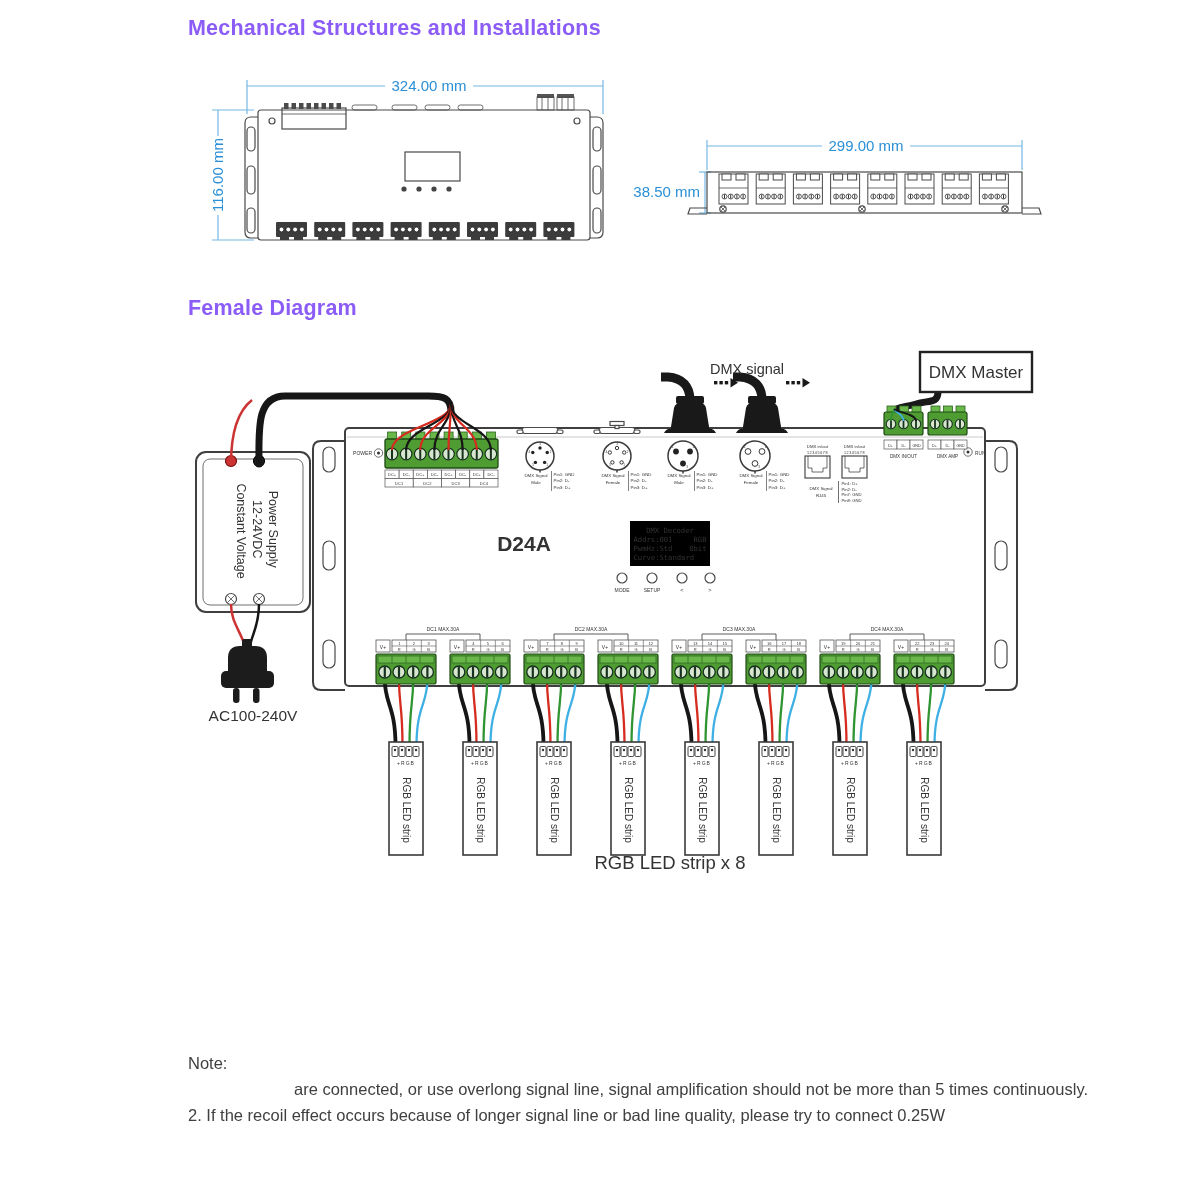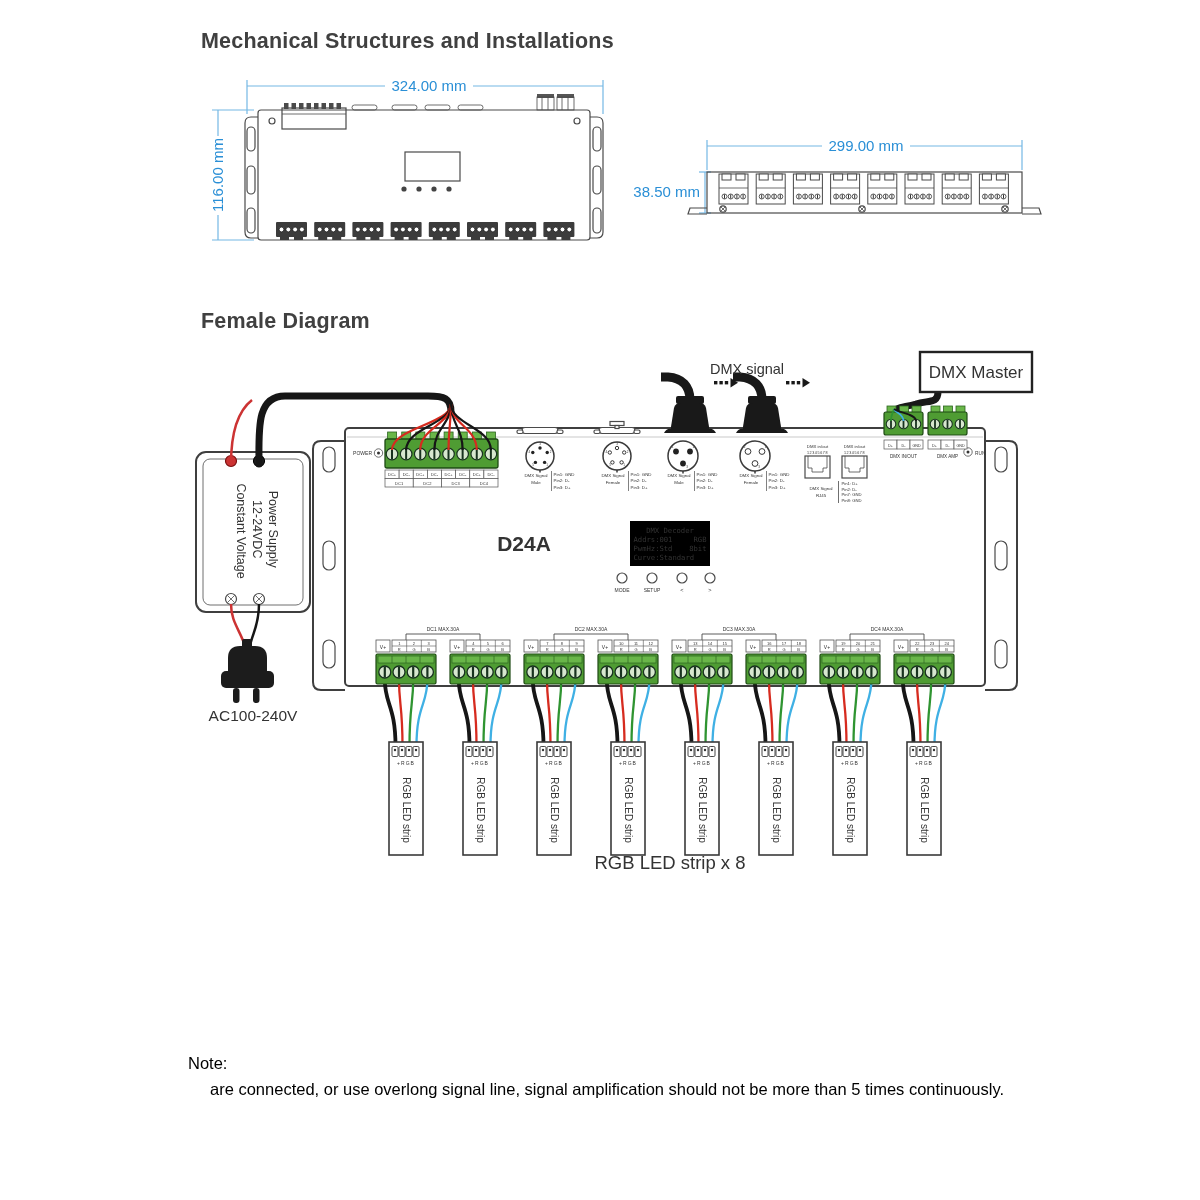--- a/index.html
+++ b/index.html
@@ -1,33 +1,33 @@
 <!DOCTYPE html>
 <html><head>
 <meta charset="utf-8">
 <style>
   html,body{margin:0;padding:0;background:#fff;}
   .canvas{position:relative;width:1200px;height:1200px;background:#fff;overflow:hidden;
           font-family:"Liberation Sans",sans-serif;}
-  .sec-title{position:absolute;left:188px;margin:13px;font-size:21.5px;font-weight:600;
-             color:#404040;letter-spacing:.2px;white-space:nowrap;}
+  .sec-title{position:absolute;left:188px;margin:0;font-size:21.5px;font-weight:600;
+             color:#8b5cf6;letter-spacing:.2px;white-space:nowrap;}
   #t1{top:16px;} #t2{top:296px;}
   svg{position:absolute;left:0;top:0;}
   svg text{font-family:"Liberation Sans",sans-serif;fill:#333;}
   .mono{font-family:"DejaVu Sans Mono",monospace;}
   .mid{text-anchor:middle;} .end{text-anchor:end;}
   .dimtxt{fill:#2a8fd6;font-size:15px;}
   .dimln{stroke:#74b7e4;stroke-width:1.2;fill:none;}
   .ln{stroke:#4a4a4a;fill:none;stroke-width:1.2;}
   .ln2{stroke:#3f3f3f;fill:none;stroke-width:2;}
   .thin{stroke-width:0.8;}
   .note{position:absolute;left:188px;top:1050px;width:900px;font-size:16.5px;
-        color:#000000;line-height:26px;}
+        color:#404040;line-height:26px;}
   .note div{white-space:nowrap;}
-  .note .cont{padding-left:22px;}
+  .note .cont{padding-left:22px;text-align:right;}
 </style>
 </head>
 <body>
 
 <div class="canvas">
 
   <h1 id="t1" class="sec-title">Mechanical Structures and Installations</h1>
   <h2 id="t2" class="sec-title">Female Diagram</h2>
 
   <svg id="diagram" width="1200" height="1200" viewBox="0 0 1200 1200">
@@ -984,15 +984,16 @@
         </g>
 
       <text class="mid" x="670" y="869" font-size="18.5" fill="#2b2b2b">RGB LED strip x 8</text>
     </g>
   </svg>
 
   <div class="note">
     <div>Note:</div>
     <div id="note-lines">
         <div class="cont">are connected, or use overlong signal line, signal amplification should not be more than 5 times continuously.</div>
+        <div class="">2. If the recoil effect occurs because of longer signal line or bad line quality, please try to connect 0.25W</div>
       </div>
   </div>
 </div>
 
 </body></html>

